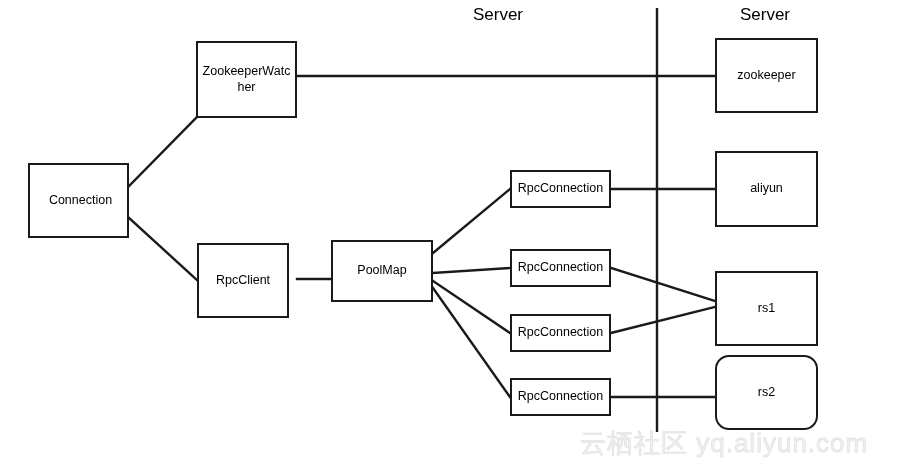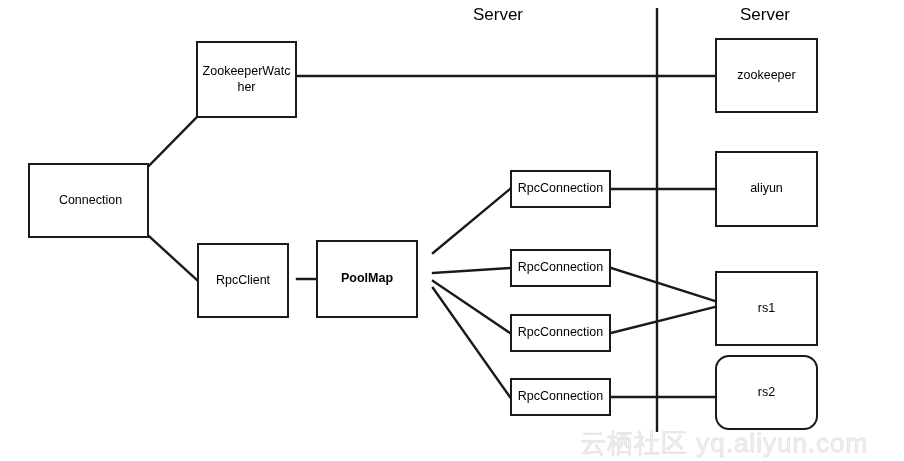--- a/index.html
+++ b/index.html
@@ -82,30 +82,30 @@
       <line x1="433" y1="288" x2="510" y2="397" stroke="#1a1a1a" stroke-width="2.4" stroke-linecap="square"></line>
       <line x1="611" y1="189" x2="715" y2="189" stroke="#1a1a1a" stroke-width="2.4" stroke-linecap="square"></line>
       <line x1="611" y1="268" x2="715" y2="301" stroke="#1a1a1a" stroke-width="2.4" stroke-linecap="square"></line>
       <line x1="611" y1="333" x2="715" y2="307" stroke="#1a1a1a" stroke-width="2.4" stroke-linecap="square"></line>
       <line x1="611" y1="397" x2="715" y2="397" stroke="#1a1a1a" stroke-width="2.4" stroke-linecap="square"></line>
       <line x1="657" y1="8" x2="657" y2="432" stroke="#1a1a1a" stroke-width="2.4"></line>
     </svg>
 
   <div class="watermark">云栖社区 yq.aliyun.com</div>
 
-<div class="node" style="left: 28px; top: 163px; width: 121px; height: 75px; border-color: rgb(26, 26, 26); padding-left: 8px;">
+<div class="node" style="left: 28px; top: 163px; width: 101px; height: 75px; border-color: rgb(26, 26, 26); padding-left: 8px;">
       <span class="node-label">Connection</span>
     </div>
     <div class="node" style="left: 196px; top: 41px; width: 101px; height: 77px; border-color: rgb(26, 26, 26); justify-content: center;">
       <span class="node-label">ZookeeperWatcher</span>
     </div>
     <div class="node" style="left: 197px; top: 243px; width: 92px; height: 75px; border-color: rgb(26, 26, 26);">
       <span class="node-label">RpcClient</span>
     </div>
-    <div class="node" style="left: 316px; top: 240px; width: 102px; height: 78px; border-color: rgb(26, 26, 26); font-weight: bold;">
+    <div class="node" style="left: 331px; top: 240px; width: 102px; height: 62px; border-color: rgb(26, 26, 26);">
       <span class="node-label">PoolMap</span>
     </div>
     <div class="node" style="left: 510px; top: 170px; width: 101px; height: 38px; border-color: rgb(26, 26, 26);">
       <span class="node-label">RpcConnection</span>
     </div>
     <div class="node" style="left: 510px; top: 249px; width: 101px; height: 38px; border-color: rgb(26, 26, 26);">
       <span class="node-label">RpcConnection</span>
     </div>
     <div class="node" style="left: 510px; top: 314px; width: 101px; height: 38px; border-color: rgb(26, 26, 26);">
       <span class="node-label">RpcConnection</span>

